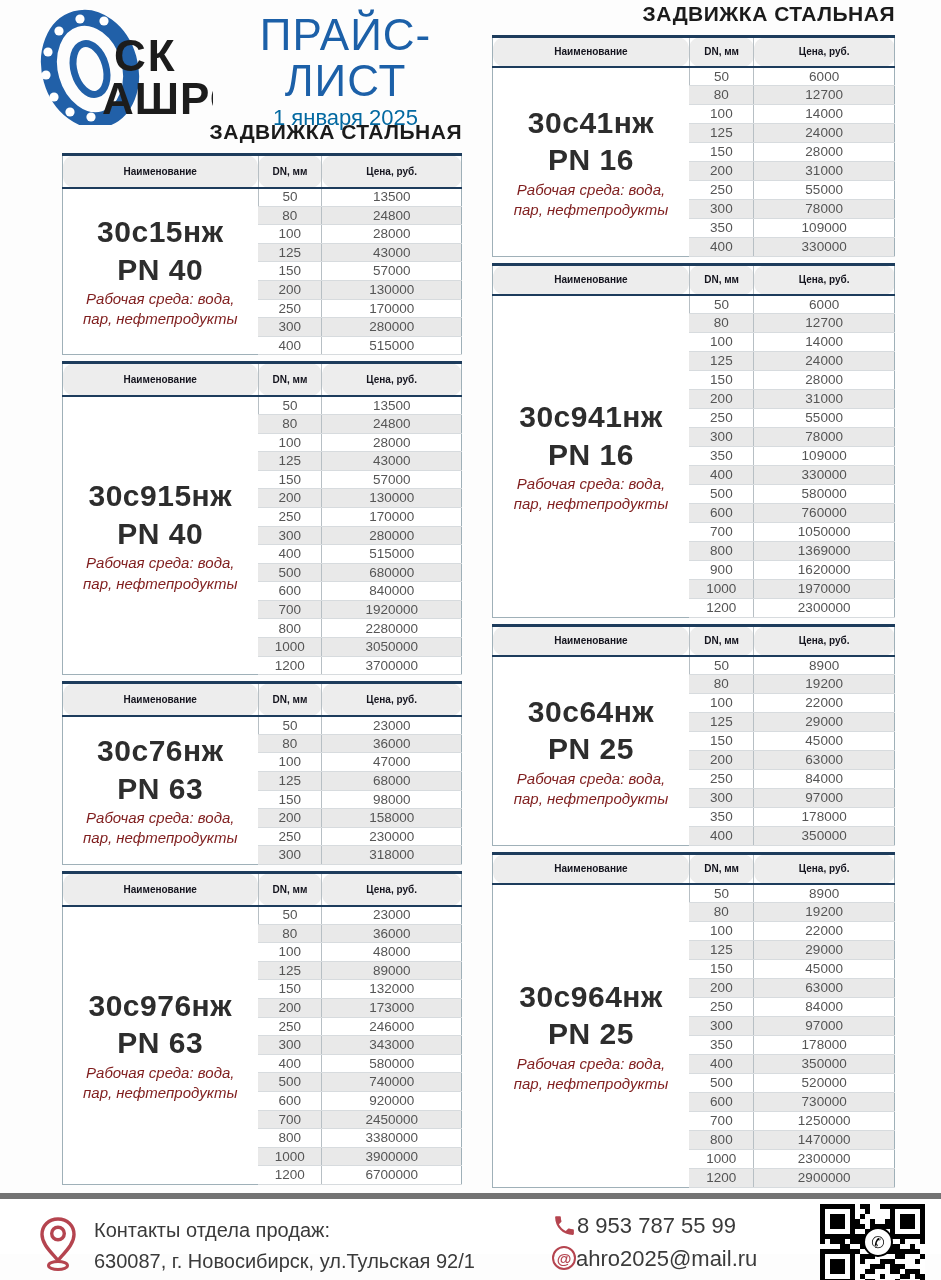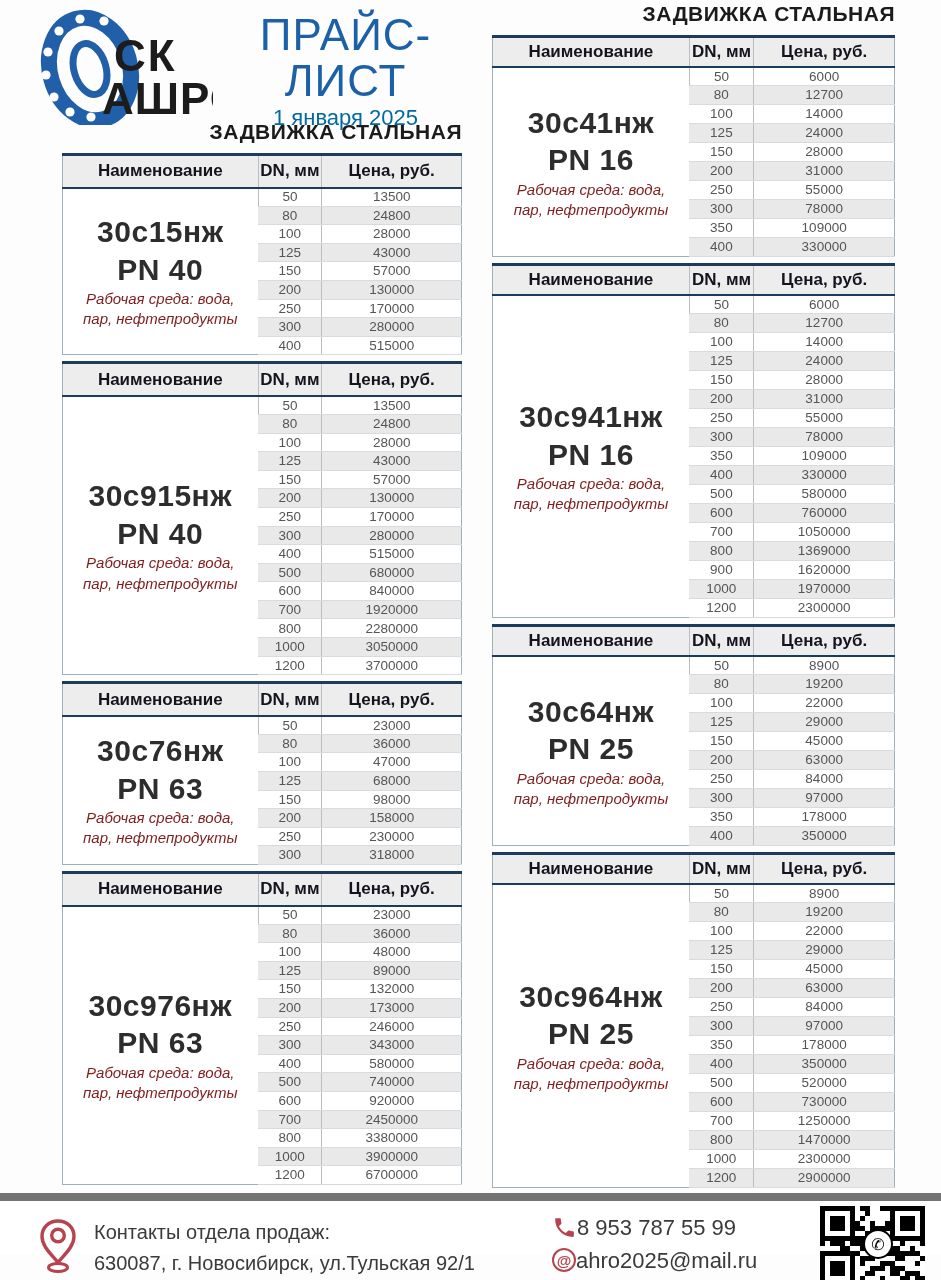--- a/index.html
+++ b/index.html
@@ -30,25 +30,26 @@
     width:100%;
     border-collapse:collapse;
     margin-bottom:6px;
     border:1px solid #9fb0b8;
     border-top:3px solid #1d3c5c;
     background:#fff;
   }
   table.price-table th {
     background:#ededed;
     border-bottom:2px solid #1d3c5c;
-    font-size:17px;
+    font-size:10px;
     font-weight:bold;
     color:#14141e;
     height:33px;
     text-align:center;
+    border-radius:12px;
   }
   .col-right table.price-table th { height:30px; }
   table.price-table th + th, table.price-table td + td { border-left:1px solid #b7bfc4; }
   table.price-table td {
     font-size:13.5px;
     color:#555;
     text-align:center;
     height:18.6px;
     line-height:1;
     border-bottom:1px solid #d7dbde;
@@ -60,21 +61,21 @@
     vertical-align:middle;
     border-bottom:none;
     padding:6px 10px;
   }
   .model, .pn { font-size:30px; font-weight:bold; color:#2d2d2d; line-height:1.25; letter-spacing:.5px; }
   .medium { font-style:italic; font-size:15px; color:#7f1d1d; margin-top:1px; line-height:1.35; }
 
   
   footer {
     position:absolute; left:0; top:1193px; width:941px; height:61px;
-    border-top:8px solid #737373;
+    border-top:6px solid #737373;
     background:#fff;
   }
   .contact-left { position:absolute; left:38px; top:16px; display:flex; gap:16px; align-items:flex-start; }
   .contact-lines { font-size:20px; color:#3a3a3a; line-height:1.55; }
   .contact-right { position:absolute; left:552px; top:14px; display:flex; flex-direction:column; gap:7px; }
   .contact-row { display:flex; font-size:22px; color:#3a3a3a; }
   .at-icon {
     width:24px; height:24px; border:2.5px solid #b5444f; border-radius:50%;
     color:#b5444f; font-weight:bold; font-size:15px;
     display:flex; align-items:center; justify-content:center; flex:none;

